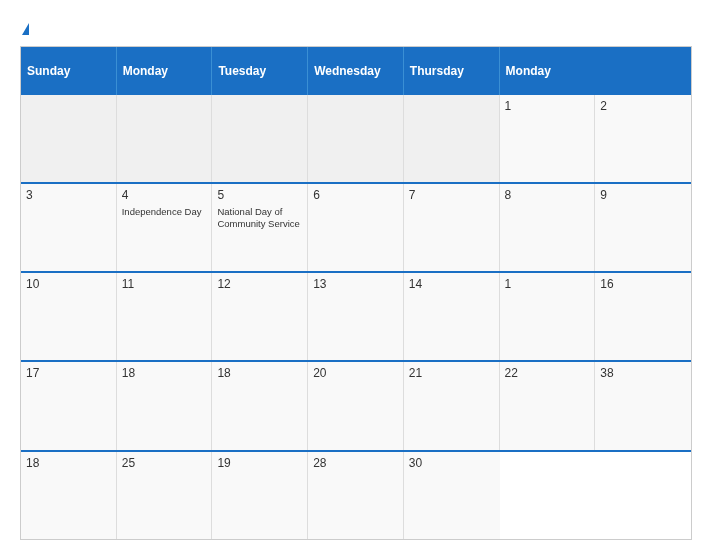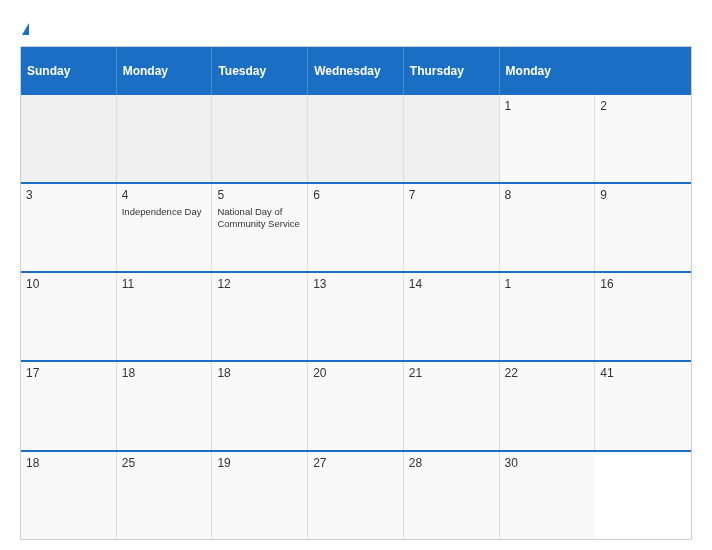--- a/index.html
+++ b/index.html
@@ -227,35 +227,32 @@
           <div class="cal-cell">
             <div class="day-num">20</div>
           </div>
           <div class="cal-cell">
             <div class="day-num">21</div>
           </div>
           <div class="cal-cell">
             <div class="day-num">22</div>
           </div>
           <div class="cal-cell">
-            <div class="day-num">41</div>
+            <div class="day-num">38</div>
           </div>
         </div>
         <div class="cal-week">
           <div class="cal-cell">
             <div class="day-num">18</div>
           </div>
           <div class="cal-cell">
             <div class="day-num">25</div>
           </div>
           <div class="cal-cell">
             <div class="day-num">19</div>
-          </div>
-          <div class="cal-cell">
-            <div class="day-num">27</div>
           </div>
           <div class="cal-cell">
             <div class="day-num">28</div>
           </div>
           <div class="cal-cell">
             <div class="day-num">30</div>
           </div>
         </div>
       </div>
   </div>

